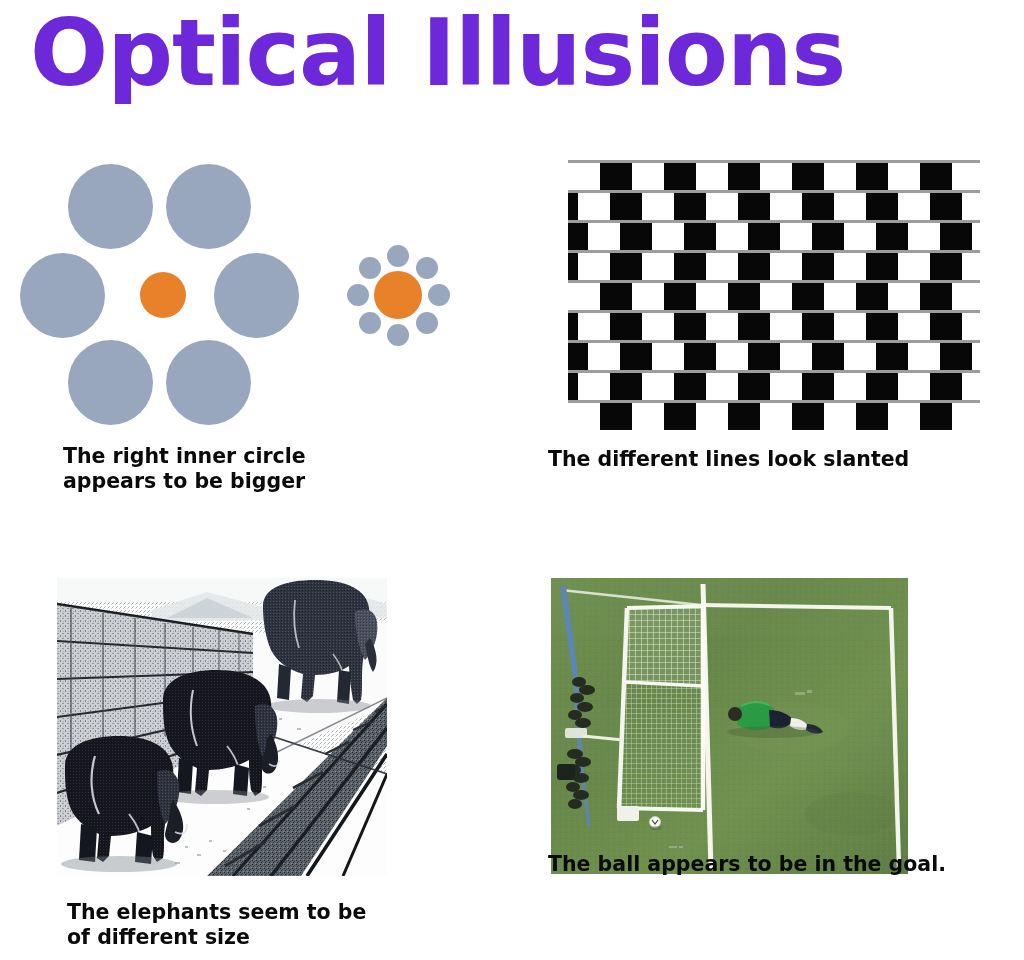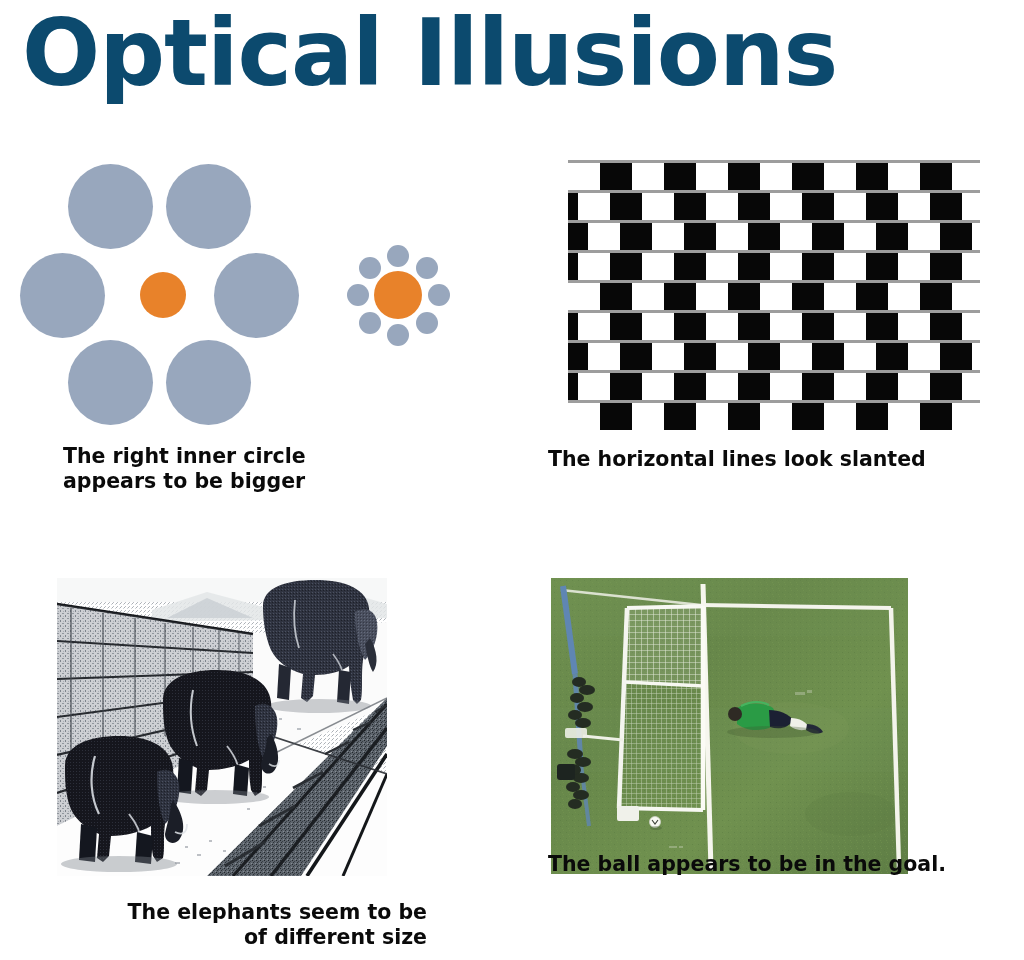--- a/index.html
+++ b/index.html
@@ -13,28 +13,28 @@
     height: 960px;
     position: relative;
     overflow: hidden;
     font-family: "DejaVu Sans", "Liberation Sans", sans-serif;
     color: #000000;
   }
 
   
   #page-title {
     position: absolute;
-    left: 22px;
+    left: 30px;
     top: 4px;
     width: 980px;
     font-size: 92px;
     line-height: 100px;
     font-weight: bold;
     letter-spacing: -1px;
-    color: #0c4a6e;
+    color: #6d28d9;
     white-space: nowrap;
   }
 
   
   .caption {
     position: absolute;
     font-size: 20.5px;
     line-height: 25px;
     font-weight: bold;
     color: #0a0a0a;
@@ -250,21 +250,21 @@
         <div class="cw-tile" style="left: 64px; width: 32px; height: 27px; background: rgb(7, 7, 7);"></div>
         <div class="cw-tile" style="left: 128px; width: 32px; height: 27px; background: rgb(7, 7, 7);"></div>
         <div class="cw-tile" style="left: 192px; width: 32px; height: 27px; background: rgb(7, 7, 7);"></div>
         <div class="cw-tile" style="left: 256px; width: 32px; height: 27px; background: rgb(7, 7, 7);"></div>
         <div class="cw-tile" style="left: 320px; width: 32px; height: 27px; background: rgb(7, 7, 7);"></div>
         <div class="cw-tile" style="left: 384px; width: 32px; height: 27px; background: rgb(7, 7, 7);"></div>
       </div>
     </div>
   </div>
 
-<div class="caption" id="caption-cafewall" style="left:548px; top:447px; width:450px;">The horizontal lines look slanted</div>
+<div class="caption" id="caption-cafewall" style="left:548px; top:447px; width:450px;">The different lines look slanted</div>
 
 <div id="elephants-panel">
   <svg width="330" height="298" viewBox="0 0 330 298" xmlns="http://www.w3.org/2000/svg">
     <defs>
       <pattern id="grain" width="4" height="4" patternUnits="userSpaceOnUse">
         <rect width="4" height="4" fill="#ffffff"></rect>
         <rect x="0" y="0" width="1" height="1" fill="#b9bdc2"></rect>
         <rect x="2" y="2" width="1" height="1" fill="#cfd3d7"></rect>
         <rect x="3" y="1" width="1" height="1" fill="#a9aeb4"></rect>
       </pattern>
@@ -429,21 +429,21 @@
       <rect x="118" y="284" width="5" height="2"></rect>
       <rect x="166" y="272" width="3" height="2"></rect>
       <rect x="190" y="230" width="3" height="2"></rect>
       <rect x="206" y="208" width="3" height="2"></rect>
       <rect x="222" y="140" width="3" height="2"></rect>
       <rect x="240" y="150" width="4" height="2"></rect>
     </g>
   </svg>
 </div>
 
-<div class="caption" id="caption-elephants" style="left:67px; top:900px; width:360px;text-align:right;">The elephants seem to be
+<div class="caption" id="caption-elephants" style="left:67px; top:900px; width:360px;">The elephants seem to be
 of different size</div>
 
 <div id="goal-panel">
   <svg width="357" height="296" viewBox="0 0 357 296" xmlns="http://www.w3.org/2000/svg">
     <defs>
       <linearGradient id="turf" x1="0" y1="0" x2="1" y2="1">
         <stop offset="0%" stop-color="#6f9050"></stop>
         <stop offset="35%" stop-color="#67874a"></stop>
         <stop offset="65%" stop-color="#70914f"></stop>
         <stop offset="100%" stop-color="#5e7d45"></stop>

